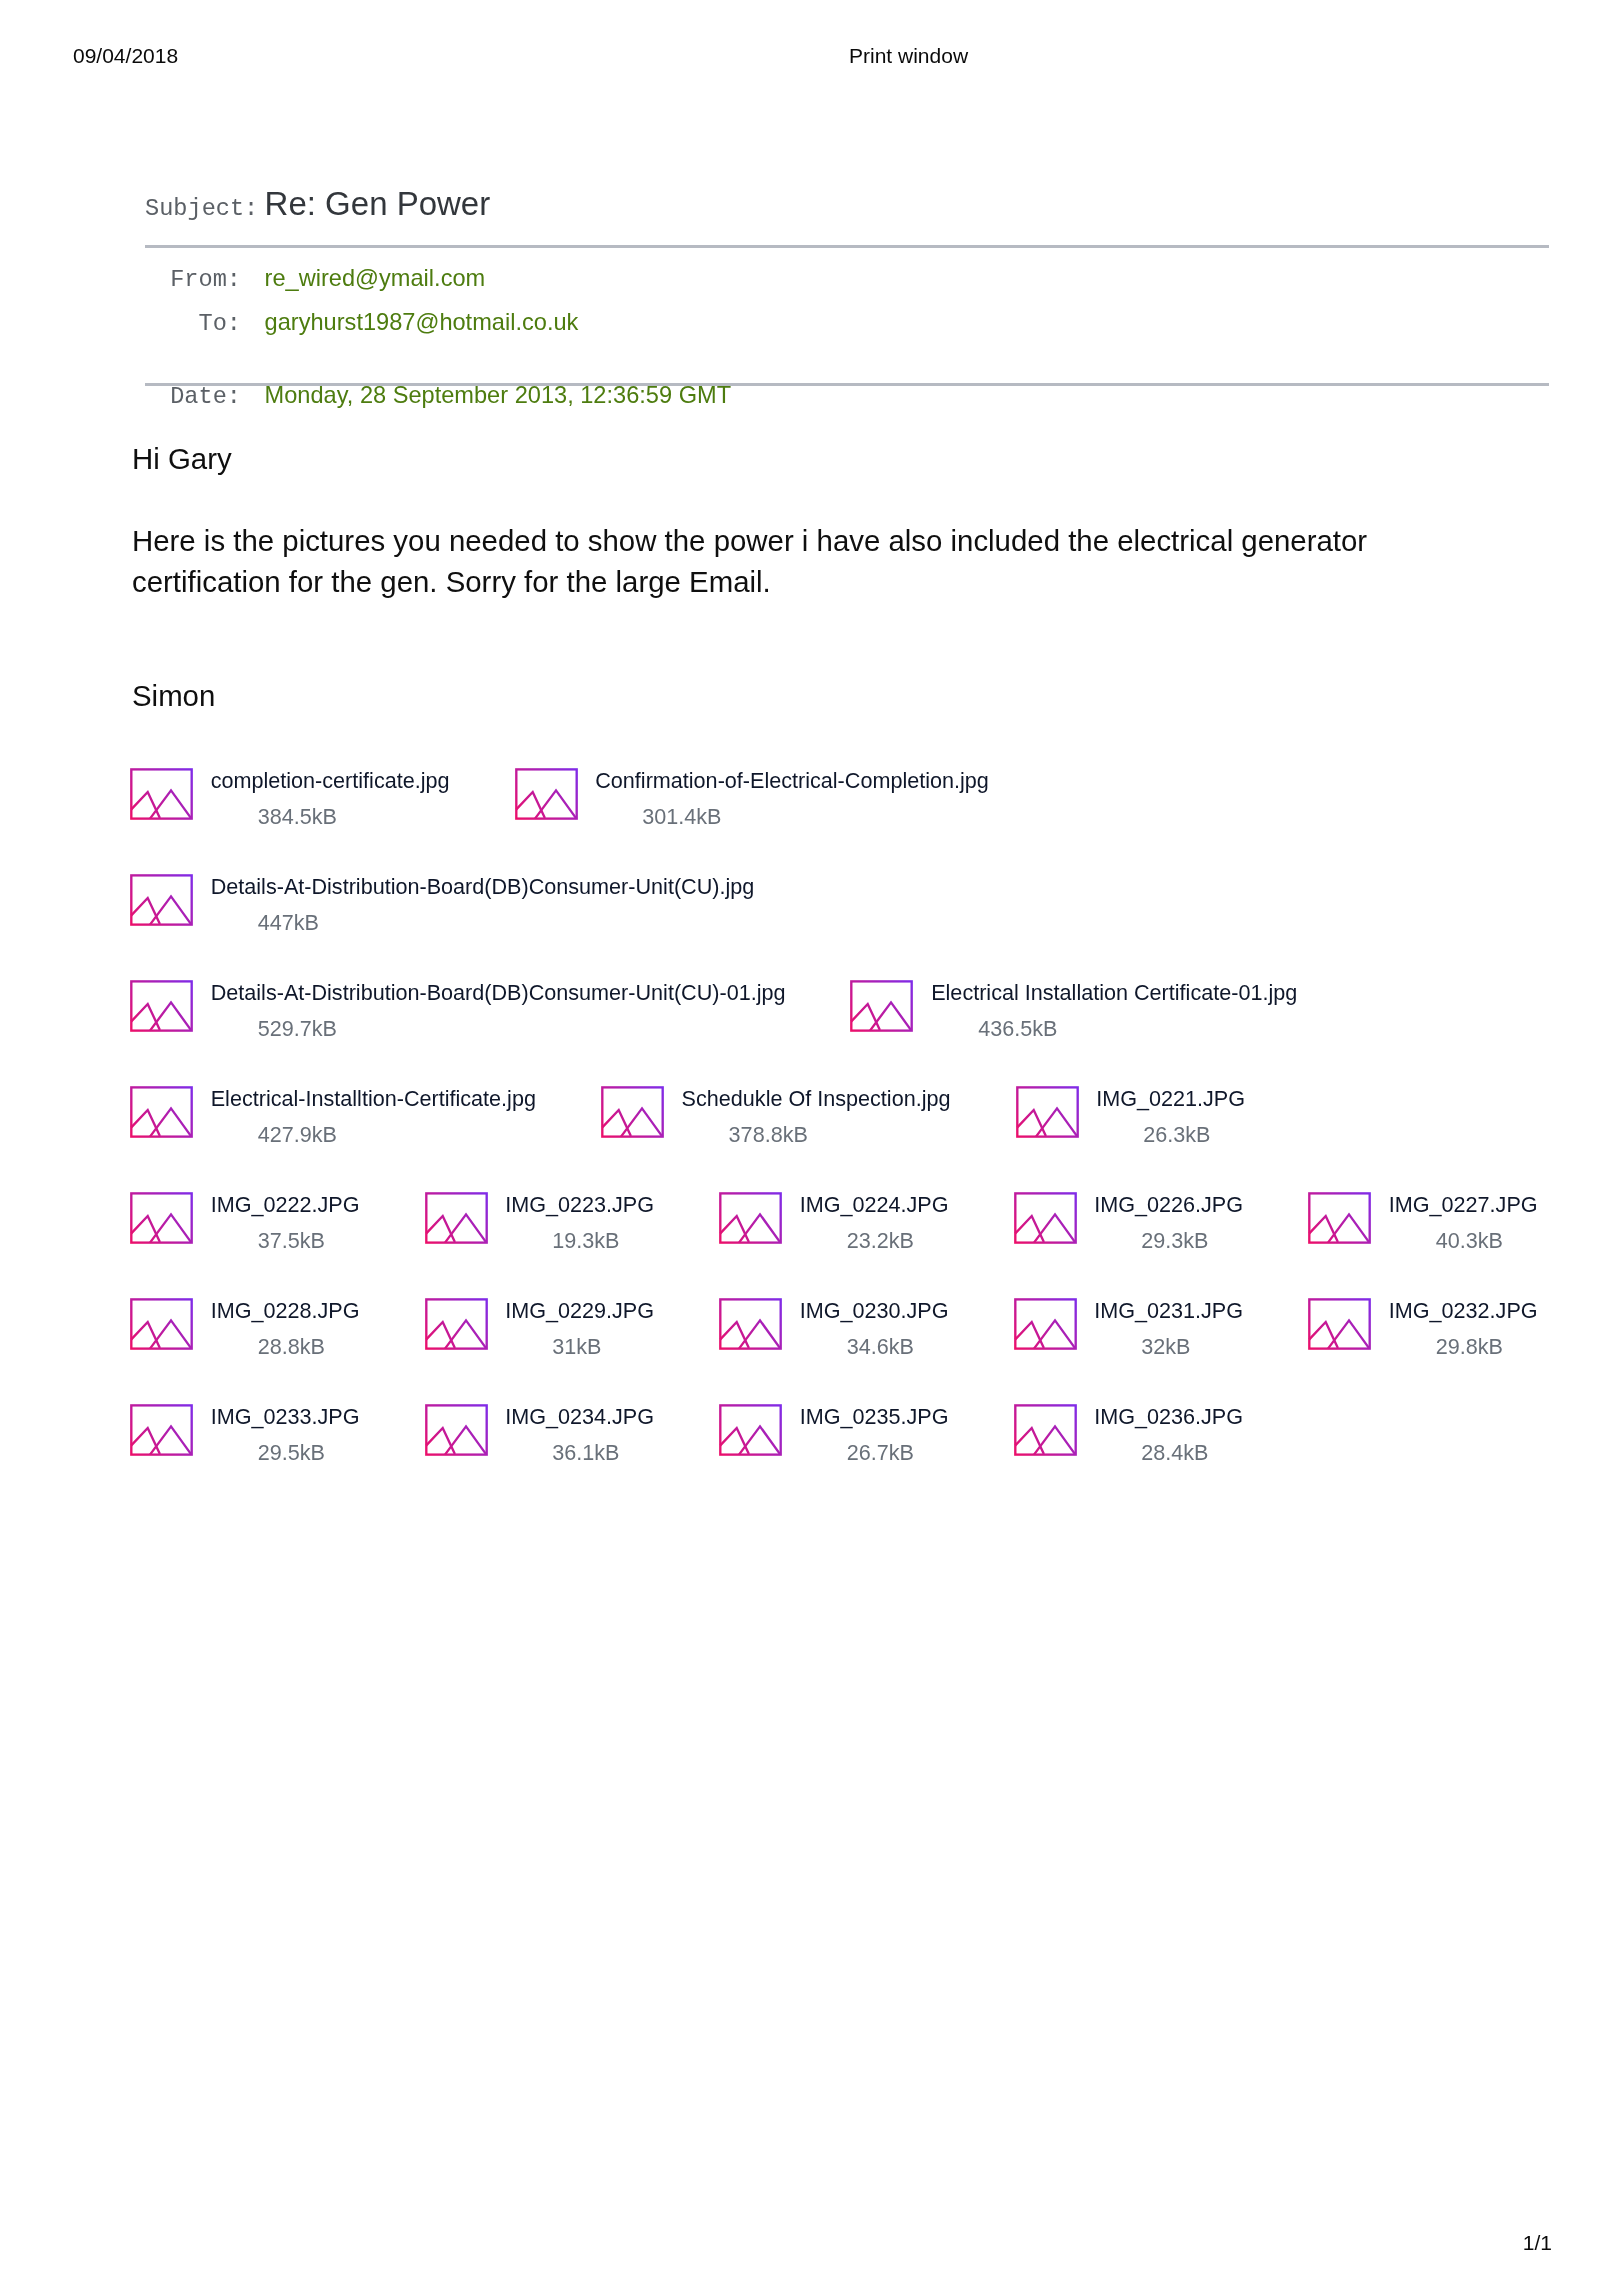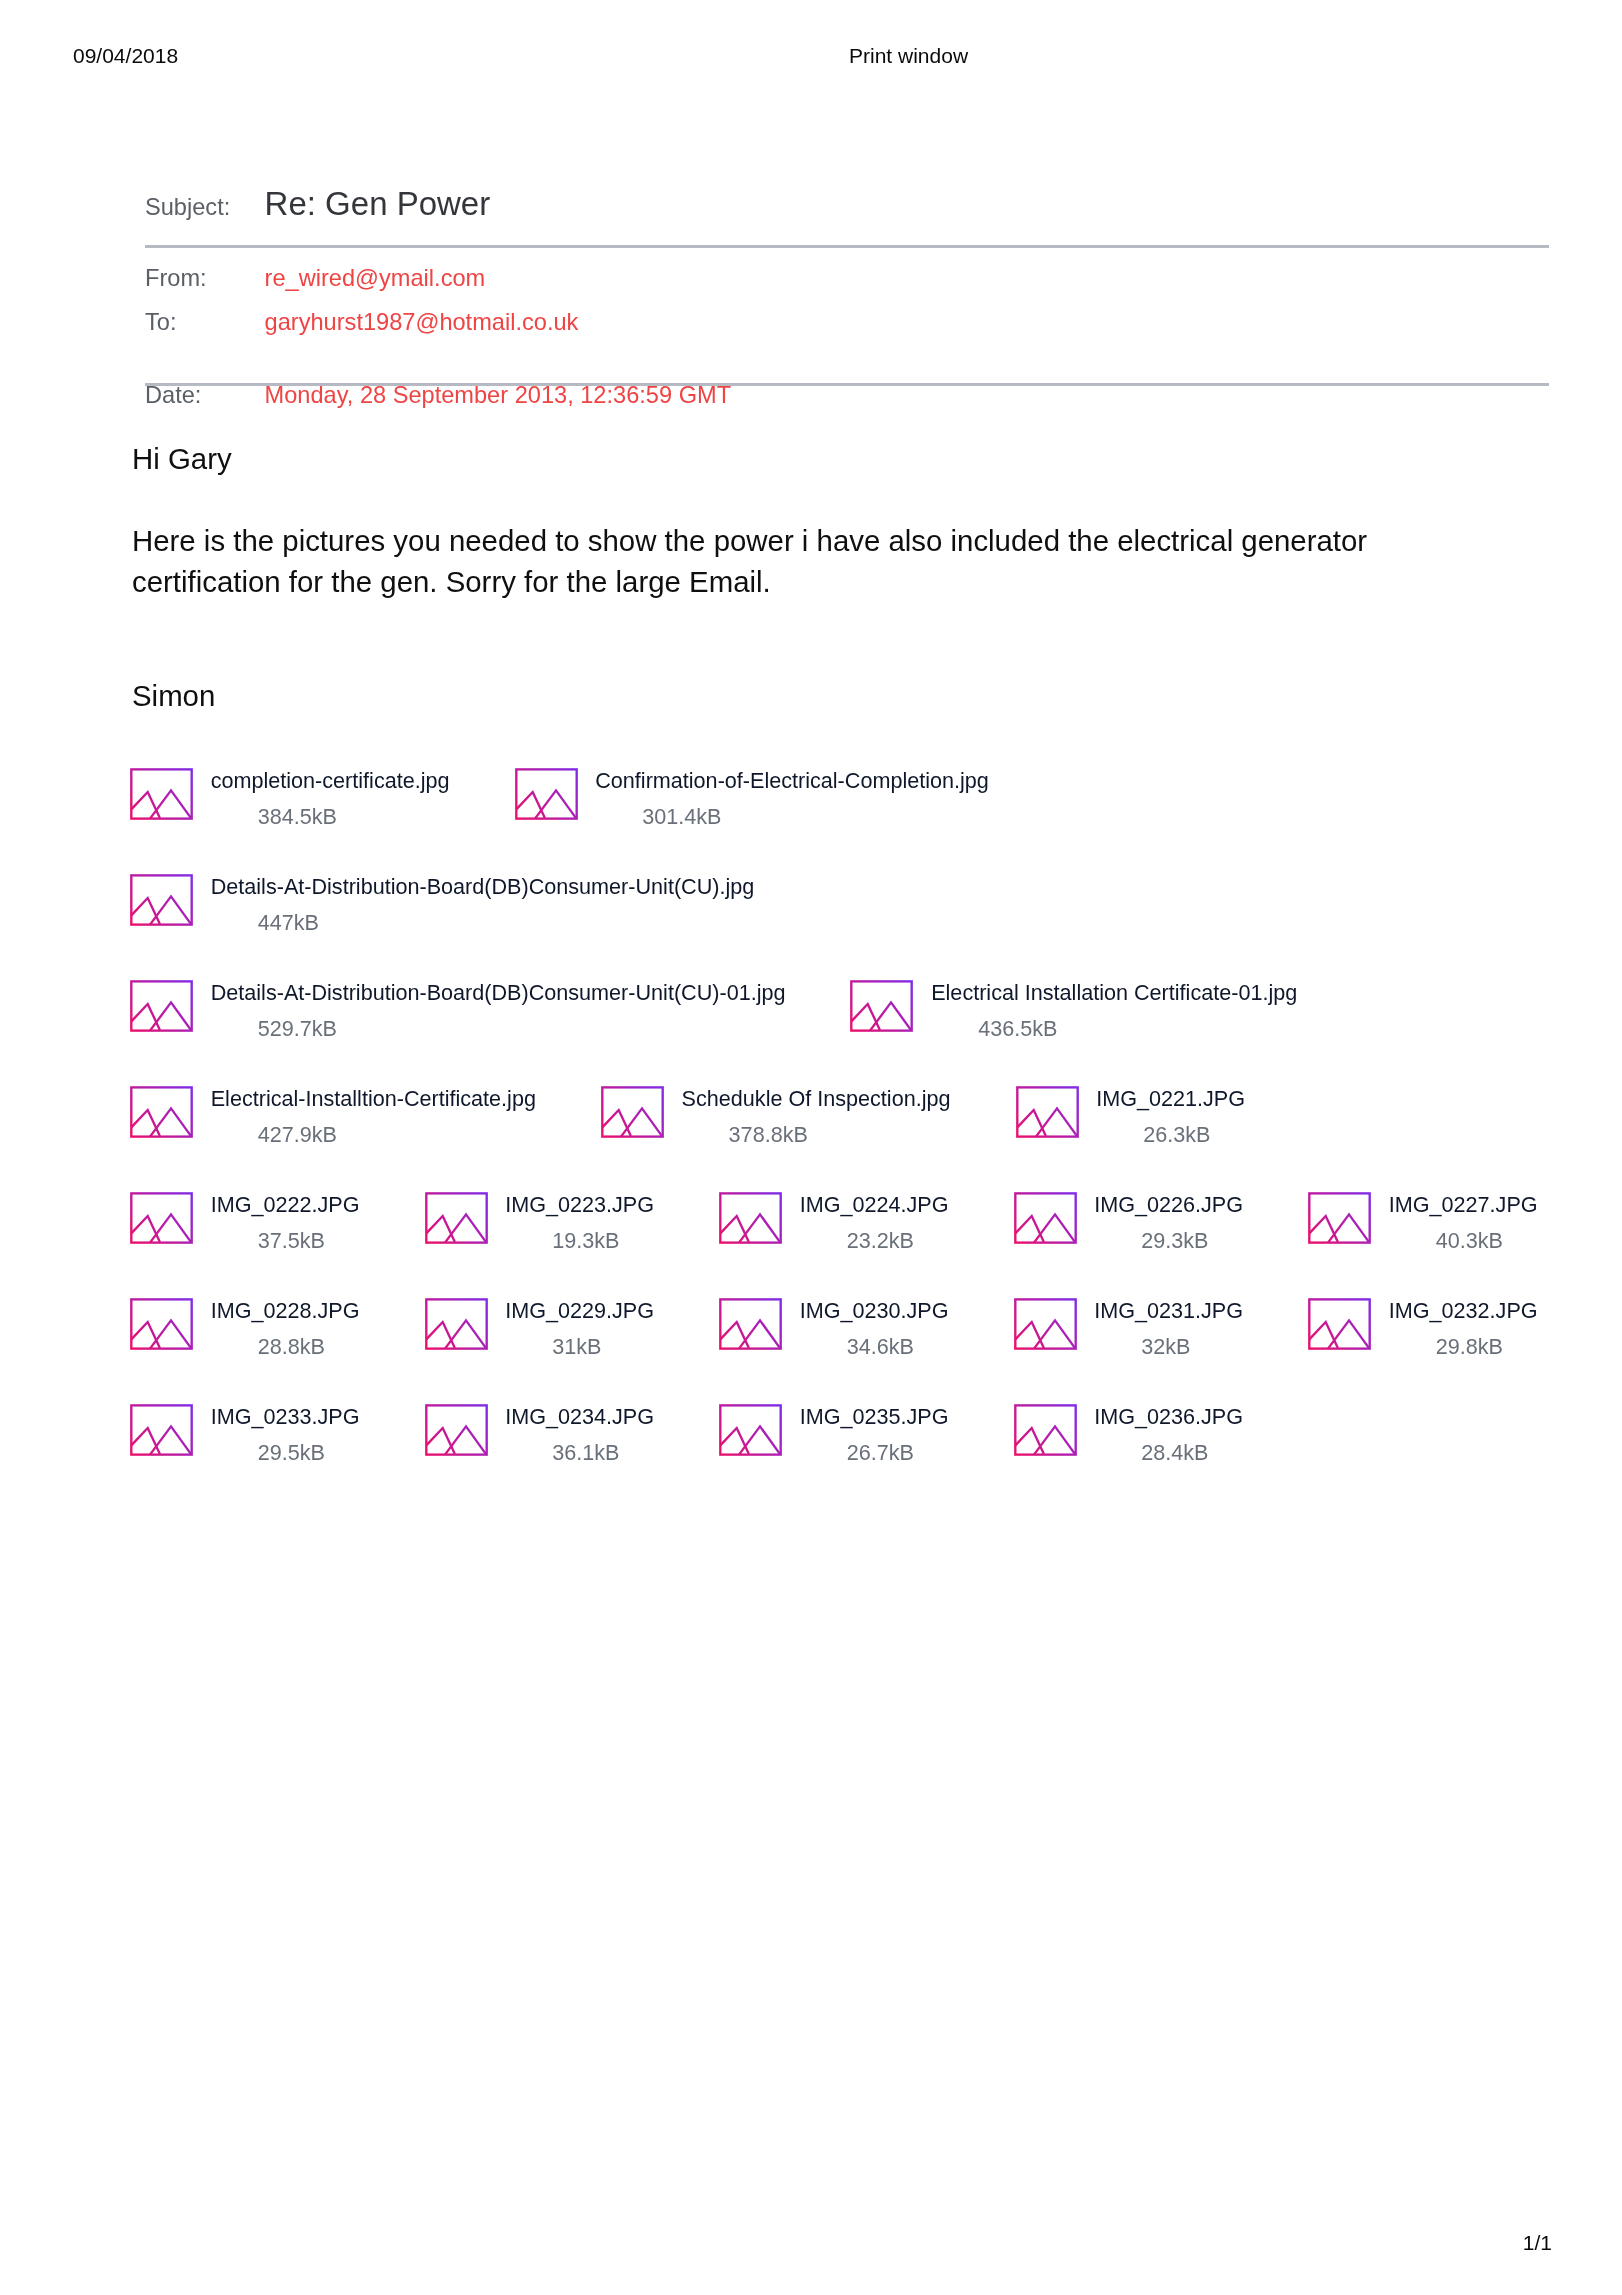--- a/index.html
+++ b/index.html
@@ -8,22 +8,22 @@
 
   
   .print-meta{position:absolute;font-size:21px;color:#0a0a0a;white-space:nowrap;}
   #print-date{left:73px;top:44px;}
   #print-title{left:849px;top:44px;}
   #page-num{position:absolute;font-size:21px;color:#0a0a0a;right:71px;top:2231px;}
 
   
   .email-header{position:absolute;left:145px;top:0;width:1404px;}
   .hdr-row{position:absolute;left:0;display:flex;align-items:baseline;white-space:nowrap;}
-  .hdr-label{width:96px;font-size:23.6px;color:#5b6066;flex:0 0 auto;}
-  .hdr-value{margin-left:23.6px;font-size:23.6px;color:#ef4444;}
+  .hdr-label{width:96px;text-align:right;font-size:23.6px;color:#5b6066;flex:0 0 auto;font-family:Liberation Mono, monospace;}
+  .hdr-value{margin-left:23.6px;font-size:23.6px;color:#4d7c0f;}
   #subject-row{top:185px;}
   #subject-row .hdr-value{font-size:33px;color:#33373c;}
   .hdr-rule{position:absolute;left:0;width:1404px;height:2.6px;background:#b6bac2;}
   #rule-top{top:245px;}
   #rule-bottom{top:383px;}
   #from-row{top:265px;}
   #to-row{top:309px;}
   #date-row{top:353px;margin-top:29px;}
 
   

